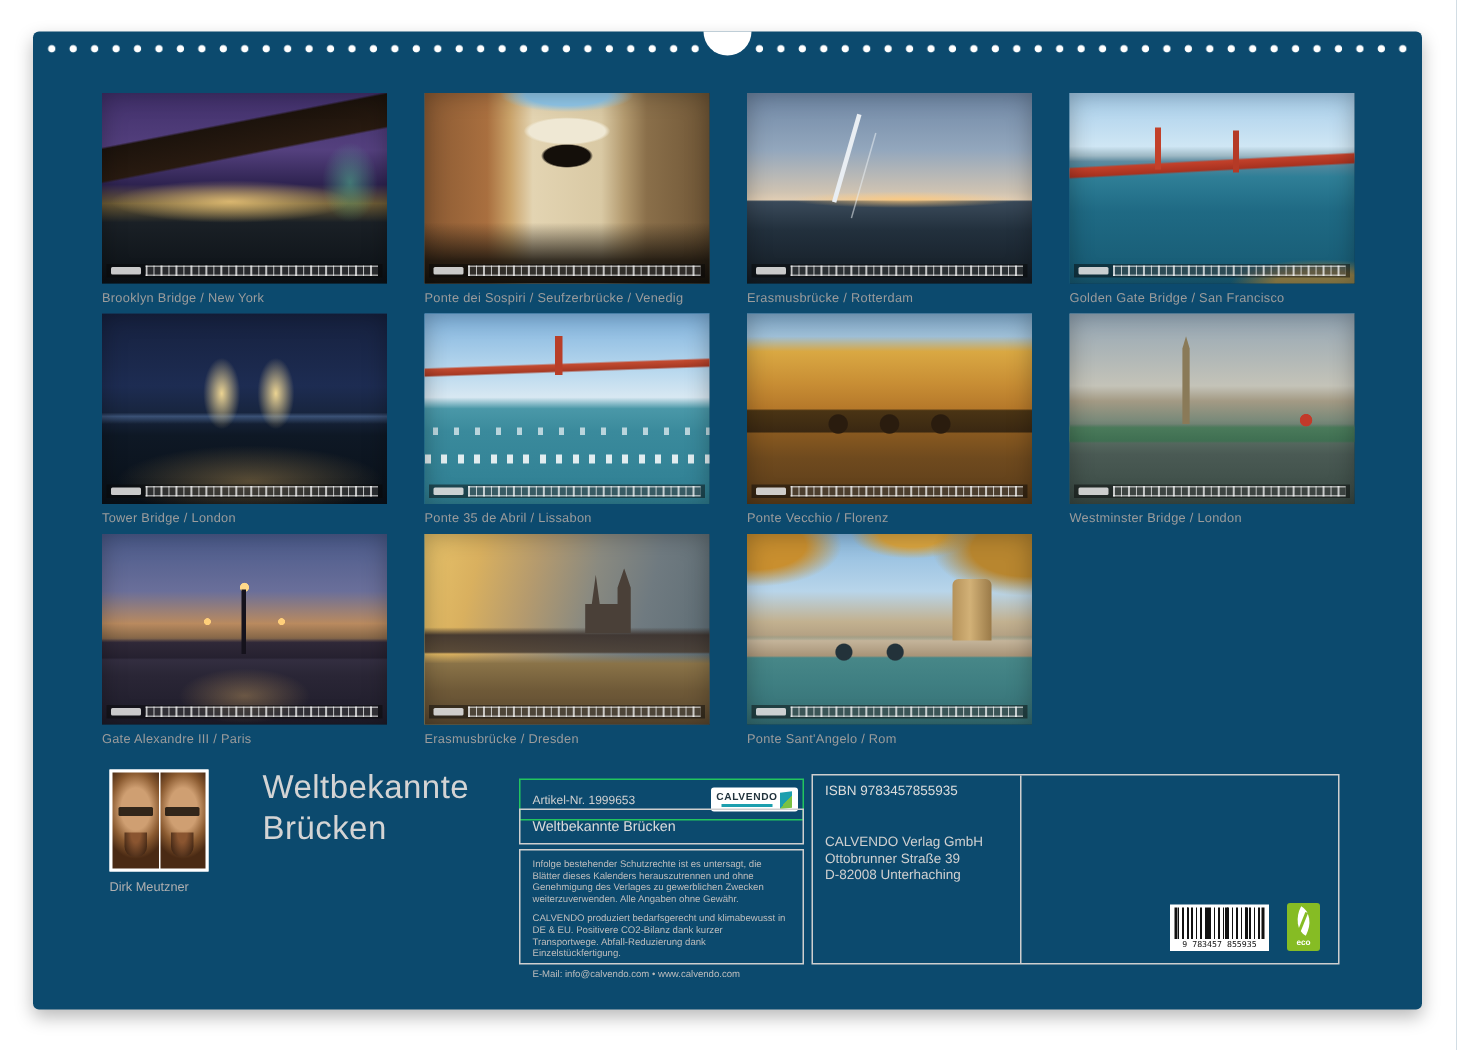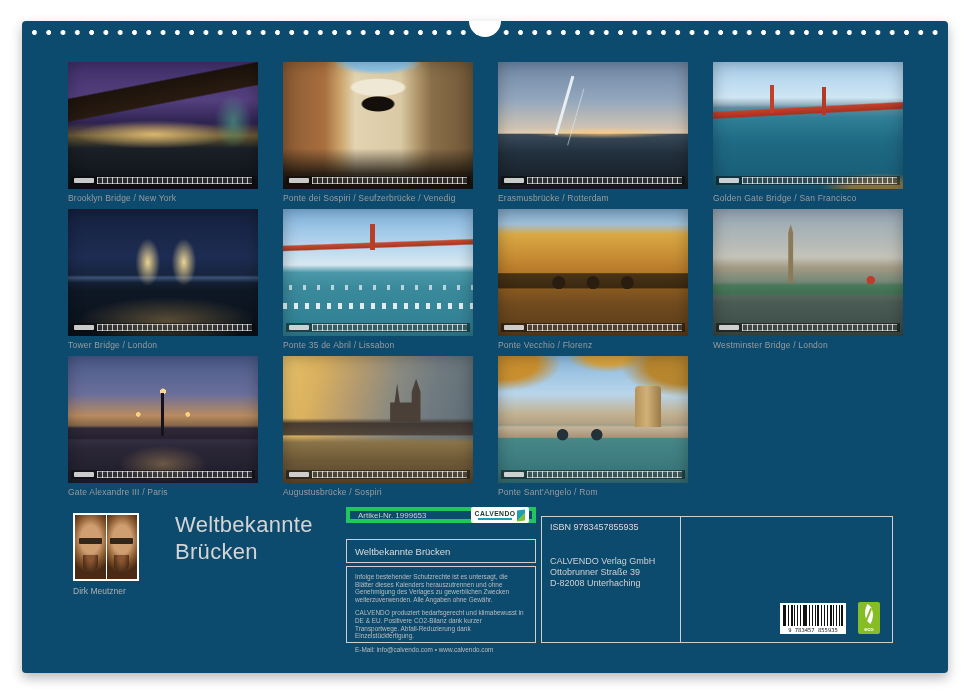--- a/index.html
+++ b/index.html
@@ -107,21 +107,21 @@
   .aphoto{width:62px;height:64px;background:#fff;border:2px solid #fff;display:flex;gap:1px;}
   .portrait{flex:1;position:relative;
     background:radial-gradient(ellipse 75% 52% at 50% 38%,#cf9f72 0 42%,#8a5a30 72%,#4a2a14 100%);}
   .portrait::before{content:"";position:absolute;left:12%;right:12%;top:36%;height:6px;
     background:rgba(22,16,11,.85);border-radius:1px;}
   .portrait::after{content:"";position:absolute;left:26%;right:26%;bottom:12%;height:26%;
     background:radial-gradient(ellipse at 50% 0%,#8a5530 30%,#3a2212 90%);border-radius:0 0 40% 40%;}
   .aname{margin-top:5px;font-size:8.5px;color:#b0b0b0;white-space:nowrap;}
   .bigtitle{position:absolute;left:153px;top:490px;width:170px;font-size:22px;line-height:27px;
     color:#d4d4d4;letter-spacing:.3px;}
-  .boxA{position:absolute;left:324px;top:486px;width:190px;height:16px;border:4px solid #22c55e;
+  .boxA{position:absolute;left:324px;top:498px;width:190px;height:28px;border:1px solid #22c55e;
     display:flex;align-items:center;justify-content:space-between;padding:0 3px 0 8px;box-sizing:border-box;}
   .boxA .art{font-size:8px;color:#d0d0d0;}
   .clogo{width:58px;height:16px;background:#fff;border-radius:2px;display:flex;align-items:center;
     justify-content:center;gap:2px;}
   .clogo .ctxt{display:flex;flex-direction:column;align-items:center;}
   .clogo .cname{font-size:6.8px;font-weight:bold;color:#22333d;letter-spacing:.4px;line-height:7px;}
   .clogo .cline{width:34px;height:2px;background:#1d9fae;margin-top:1px;}
   .clogo .cglyph{width:8px;height:11px;background:linear-gradient(135deg,#1d9fae 0 55%,#7ac143 55% 100%);
     transform:skewY(-6deg);}
   .boxB{position:absolute;left:324px;top:518px;width:190px;height:24px;border:1px solid #cfcfcf;
@@ -241,21 +241,21 @@
         </div>
         <figcaption class="cap">Gate Alexandre III / Paris</figcaption>
       </figure>
       <figure class="tile">
         <div class="photo s11">
           <div class="calstrip">
               <span class="mon"></span>
               <span class="cells"></span>
             </div>
         </div>
-        <figcaption class="cap">Augustusbrücke / Sospiri</figcaption>
+        <figcaption class="cap">Erasmusbrücke / Dresden</figcaption>
       </figure>
       <figure class="tile">
         <div class="photo s12">
           <div class="calstrip">
               <span class="mon"></span>
               <span class="cells"></span>
             </div>
         </div>
         <figcaption class="cap">Ponte Sant'Angelo / Rom</figcaption>
       </figure>

